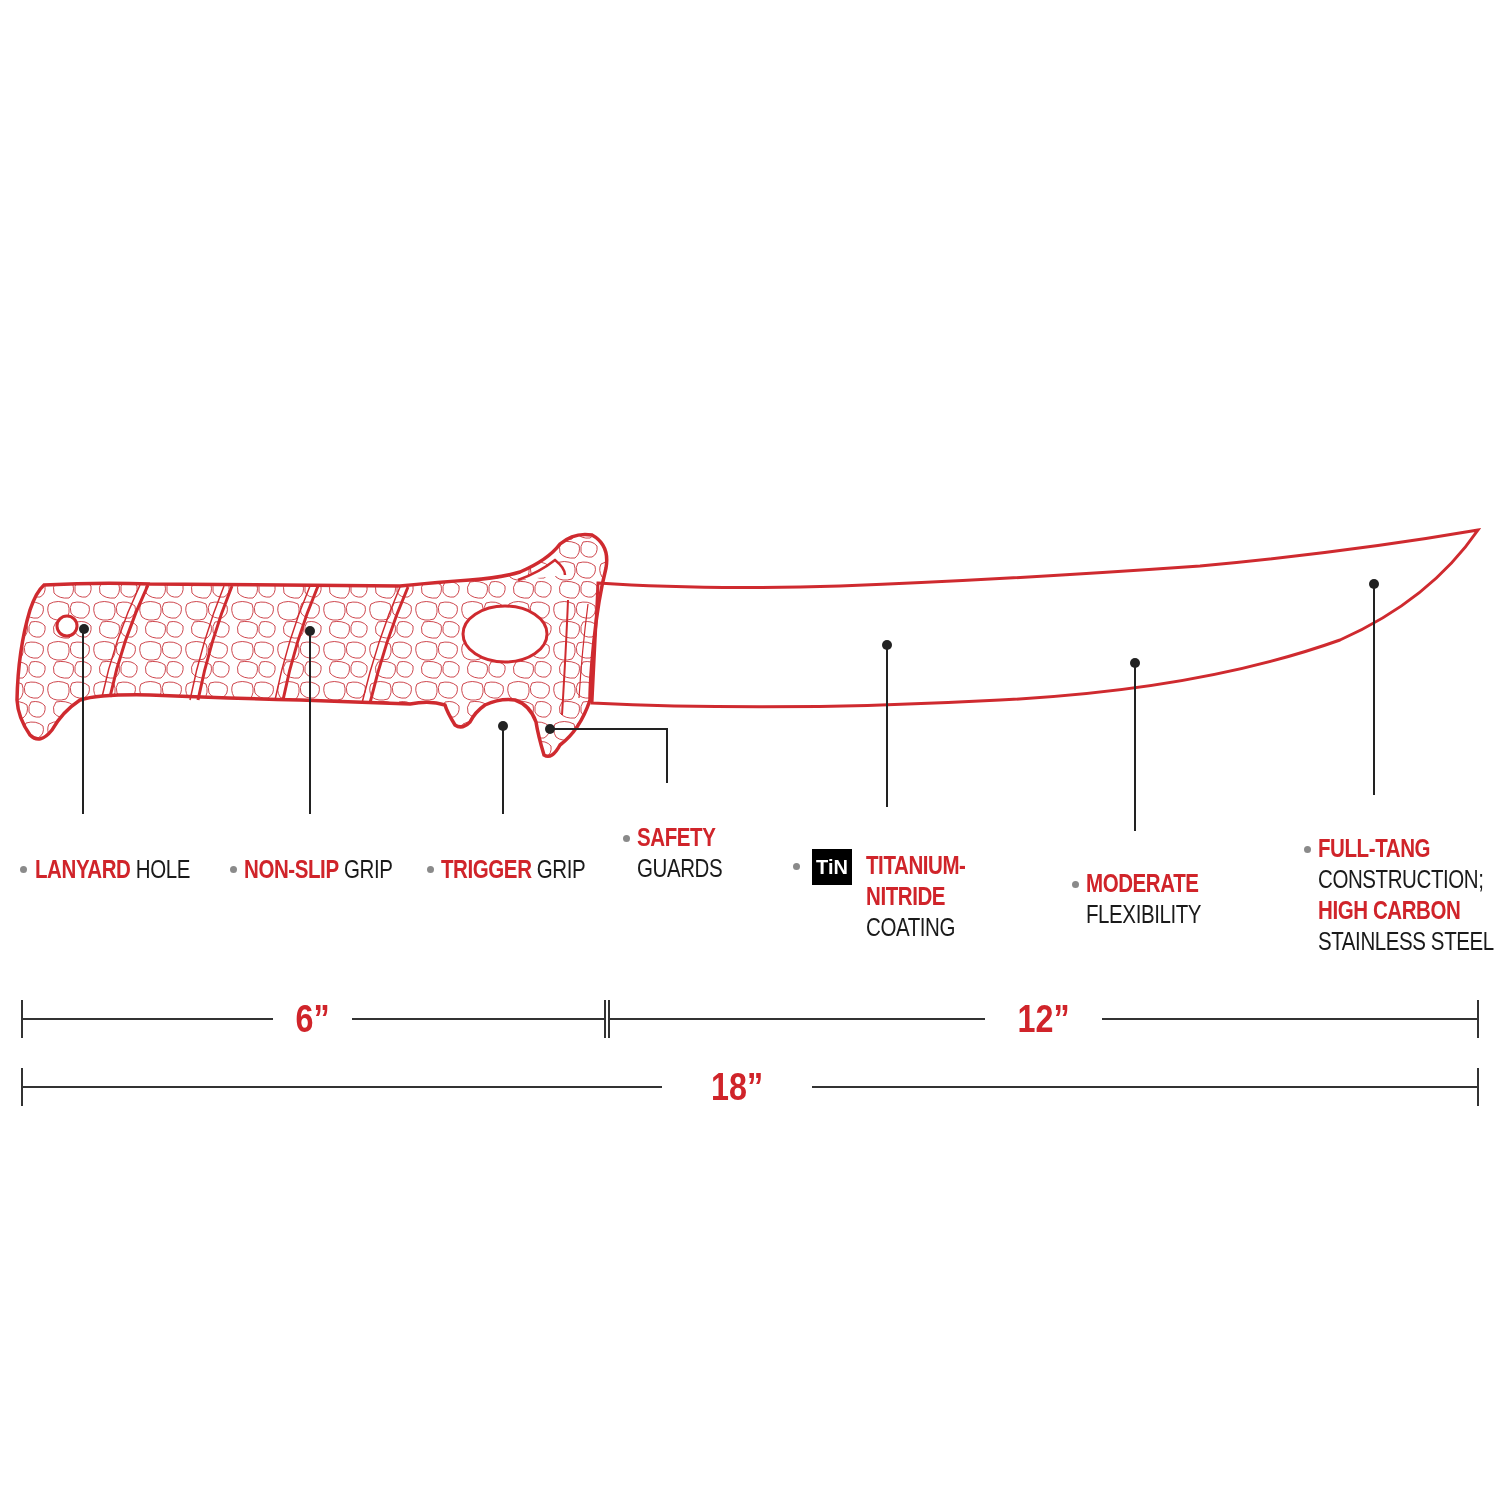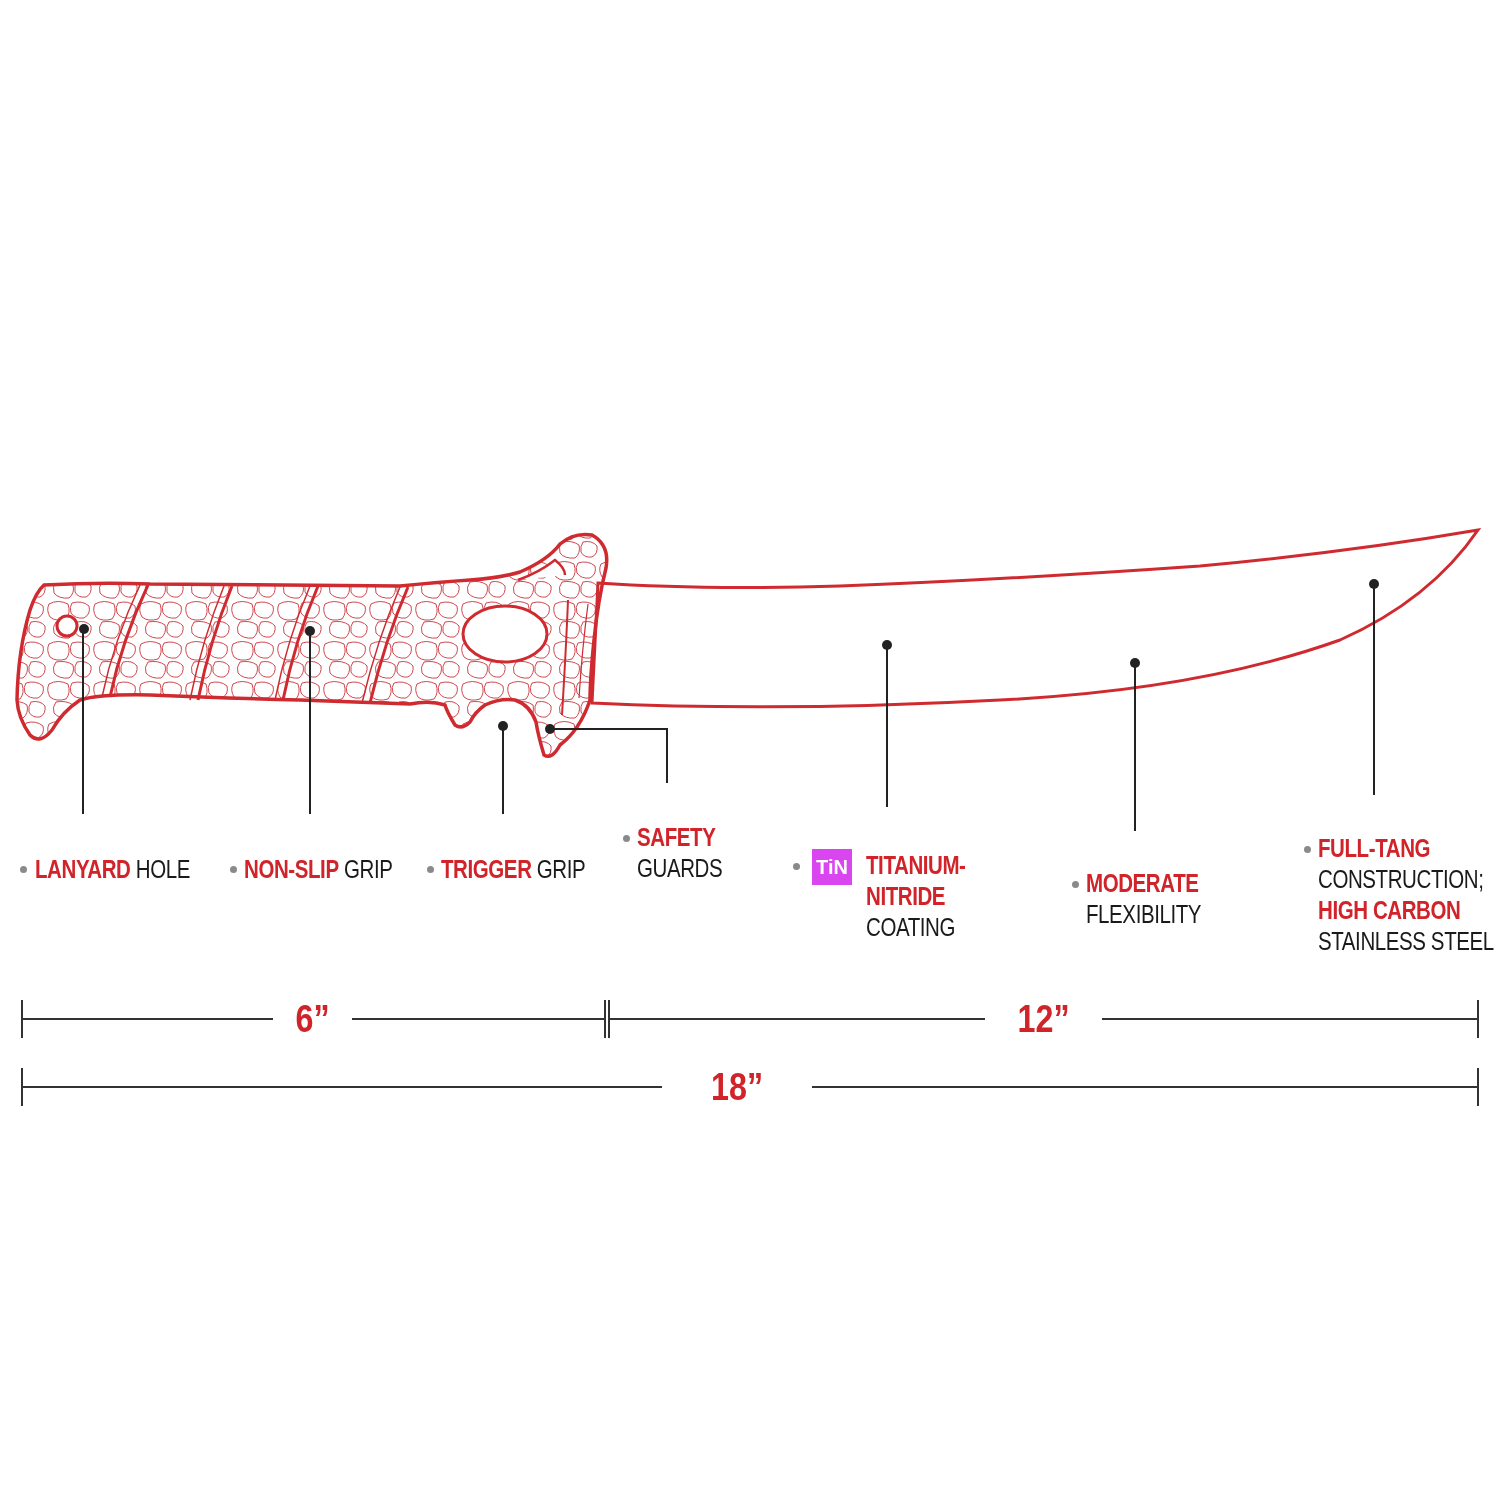--- a/index.html
+++ b/index.html
@@ -6,21 +6,21 @@
   body { width: 1500px; height: 1500px; position: relative; overflow: hidden;
          font-family: "Liberation Sans", "DejaVu Sans", sans-serif; }
   #stage { position: absolute; left: 0; top: 0; width: 1500px; height: 1500px; }
   svg { position: absolute; left: 0; top: 0; }
   .label { position: absolute; font-family: "Liberation Sans", "DejaVu Sans", sans-serif;
            font-size: 25px; line-height: 31px; letter-spacing: -0.5px;
            transform: scaleX(0.82); transform-origin: left top; white-space: nowrap; }
   .red { color: #d0242a; font-weight: bold; }
   .blk { color: #1a1a1a; }
   .bullet { position: absolute; width: 7px; height: 7px; border-radius: 50%; background: #8a8a8a; }
-  .tin { position: absolute; width: 40px; height: 36px; background: #d946ef; color: #fff;
+  .tin { position: absolute; width: 40px; height: 36px; background: #000000; color: #fff;
          font-weight: bold; font-size: 20px; line-height: 36px; text-align: center;
          font-family: "Liberation Sans", sans-serif; }
   .dim { position: absolute; color: #d0242a; font-weight: bold; font-size: 38px;
          line-height: 40px; font-family: "Liberation Sans", sans-serif;
          transform: scaleX(0.85); transform-origin: center top; text-align: center; }
 </style>
 </head>
 <body>
 
 <div id="stage">

